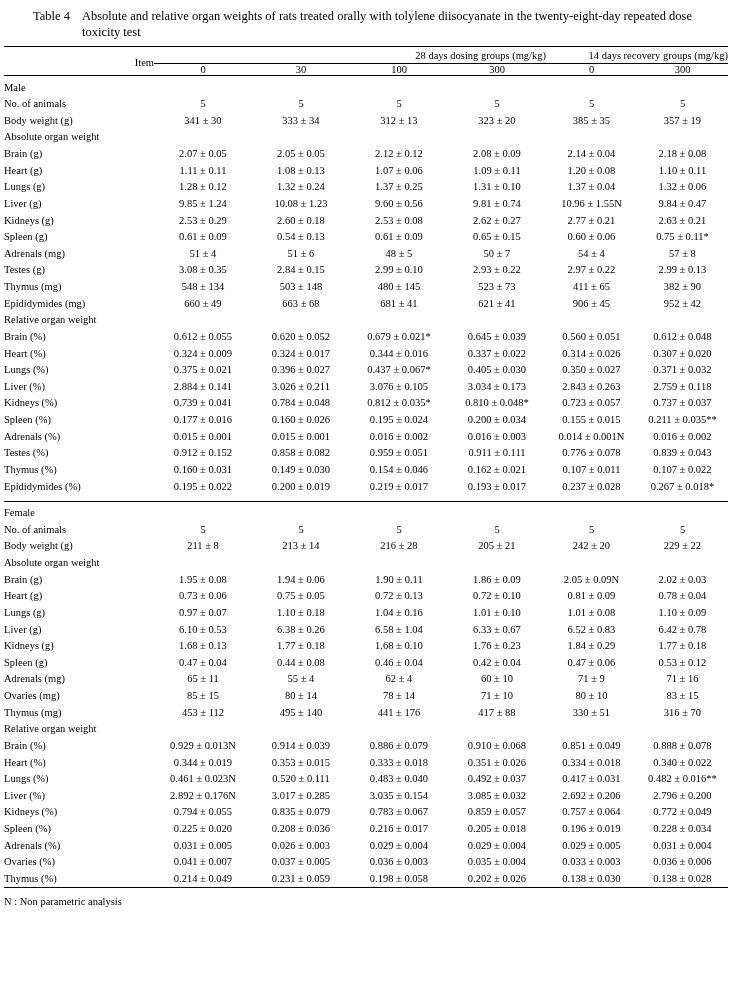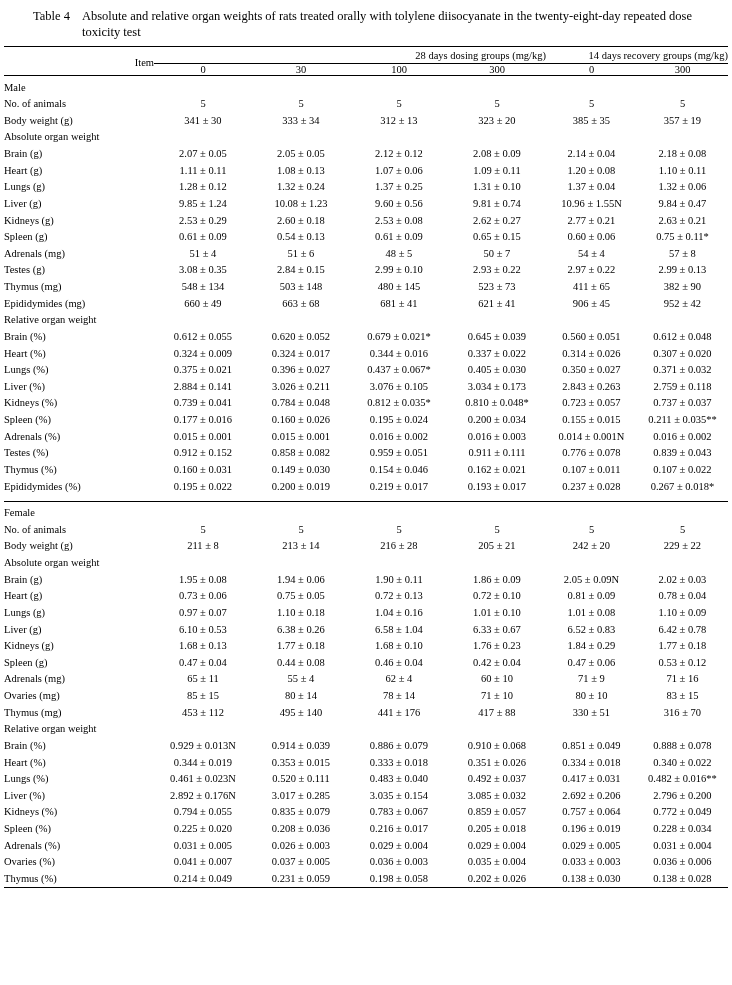--- a/index.html
+++ b/index.html
@@ -573,15 +573,16 @@
           <td class="val">0.138 ± 0.030</td>
           <td class="val">0.138 ± 0.028</td>
         </tr>
         <tr class="rule-bot" id="bottom-rule">
           <td colspan="7"></td>
         </tr>
     </tbody>
   </table>
 
   <div class="footnotes">
+    <div>N : Non parametric analysis</div>
   </div>
 
 </div>
 
 </body></html>

